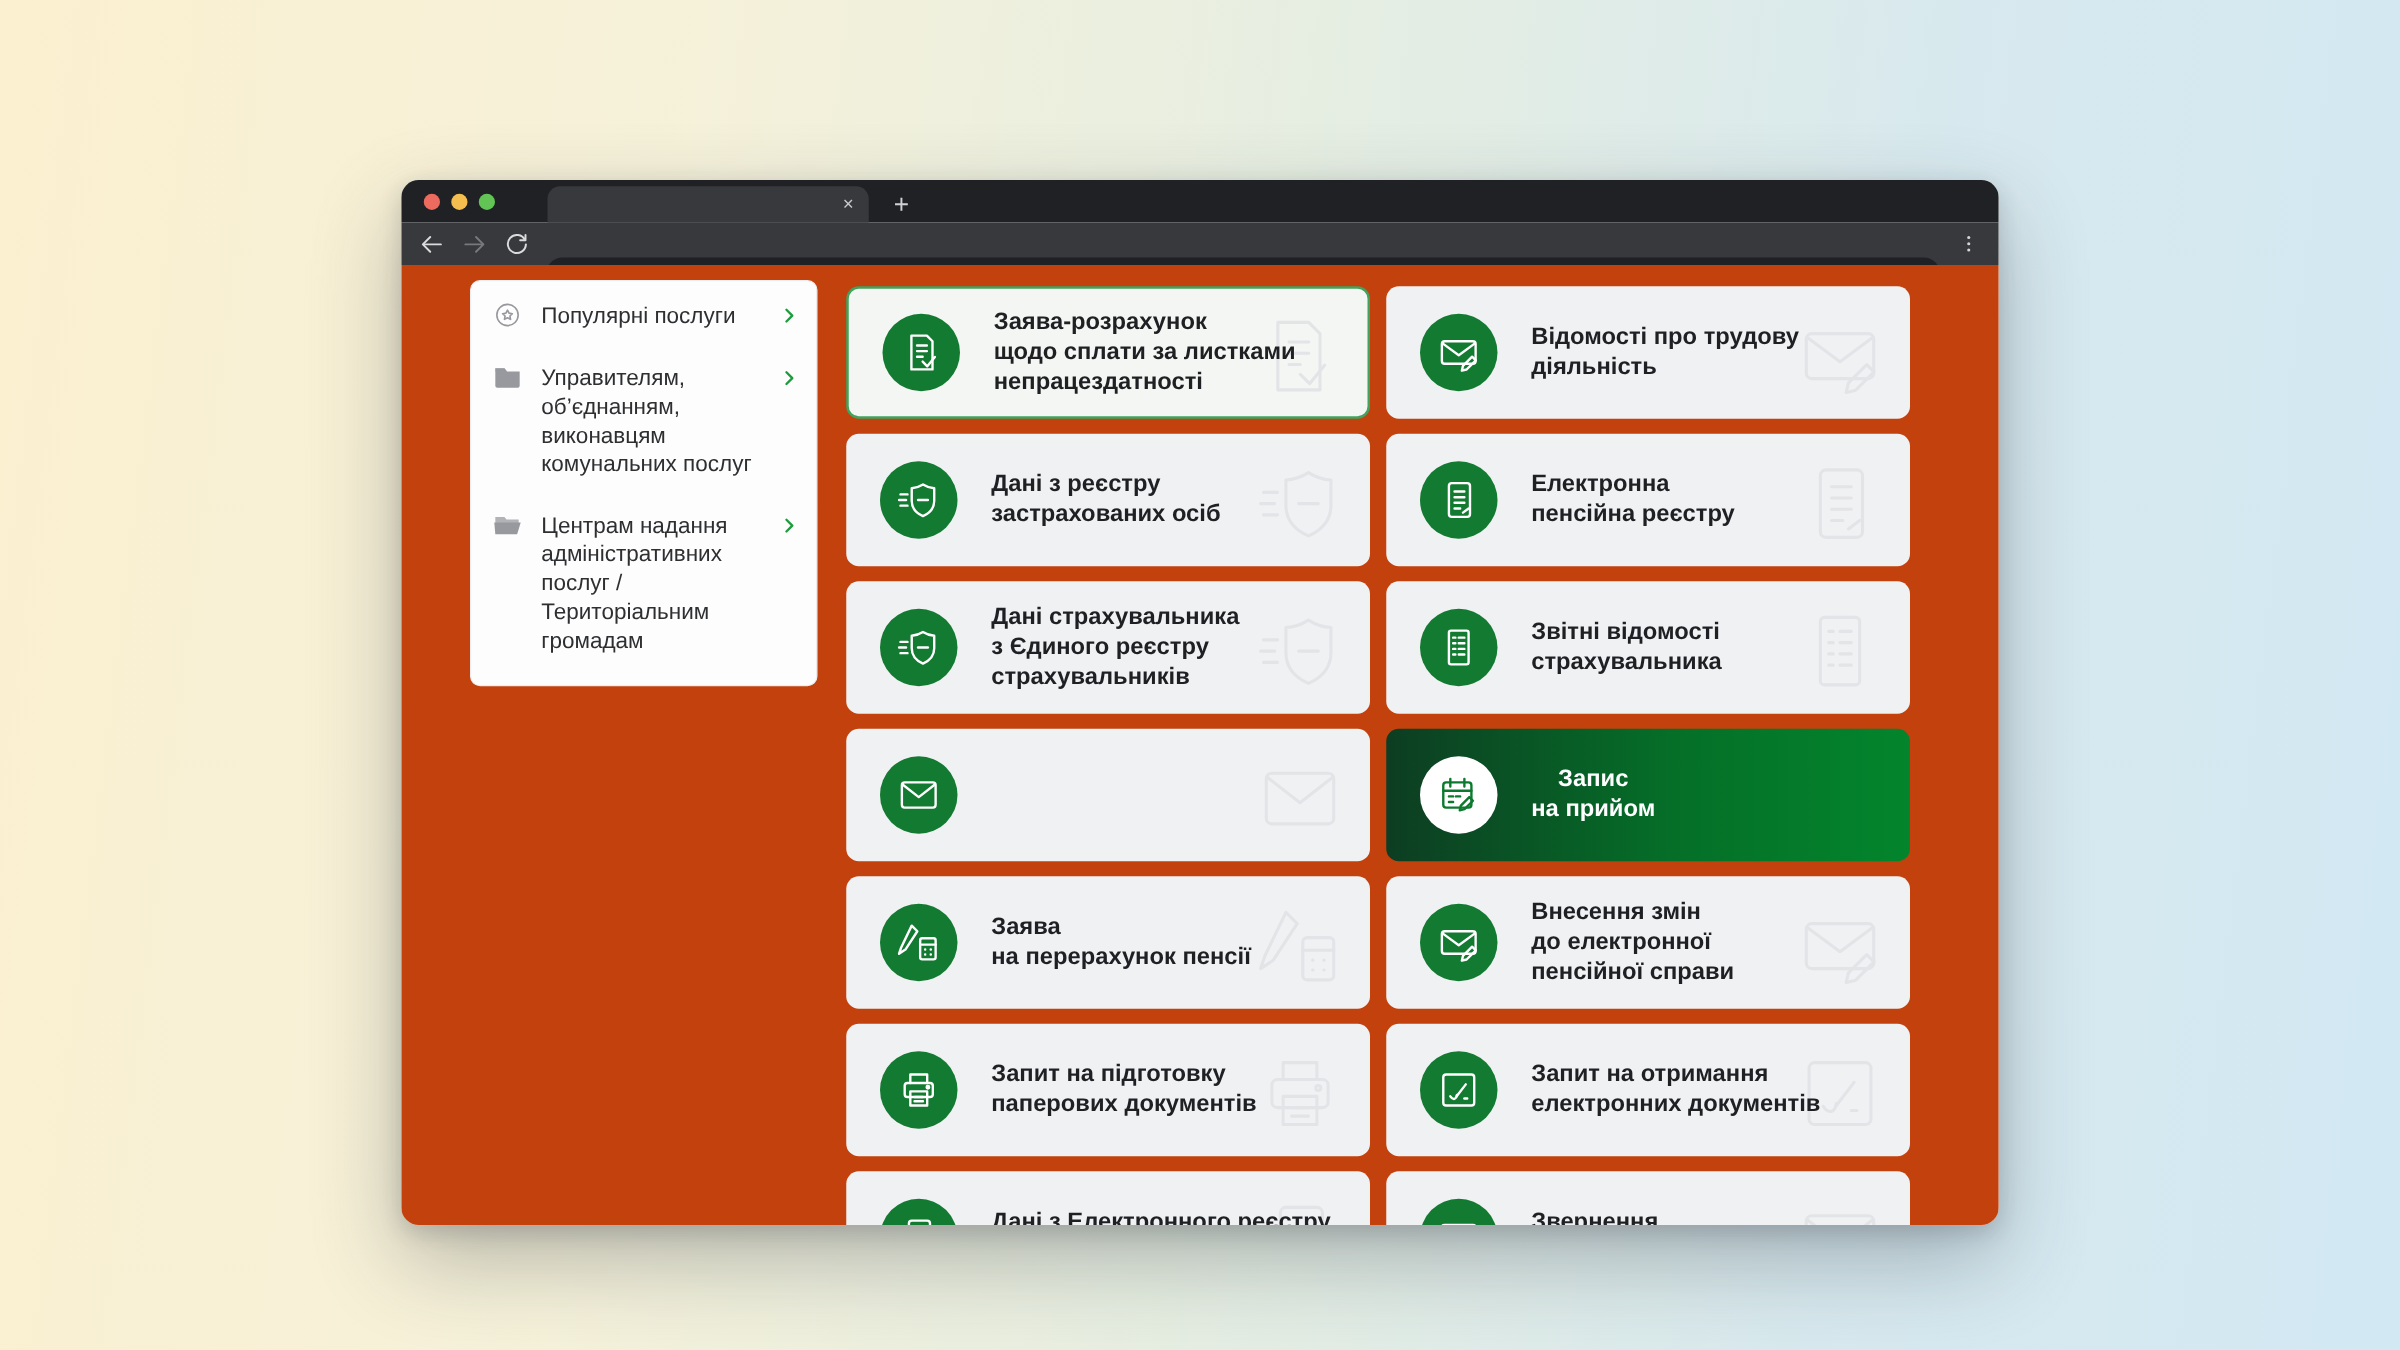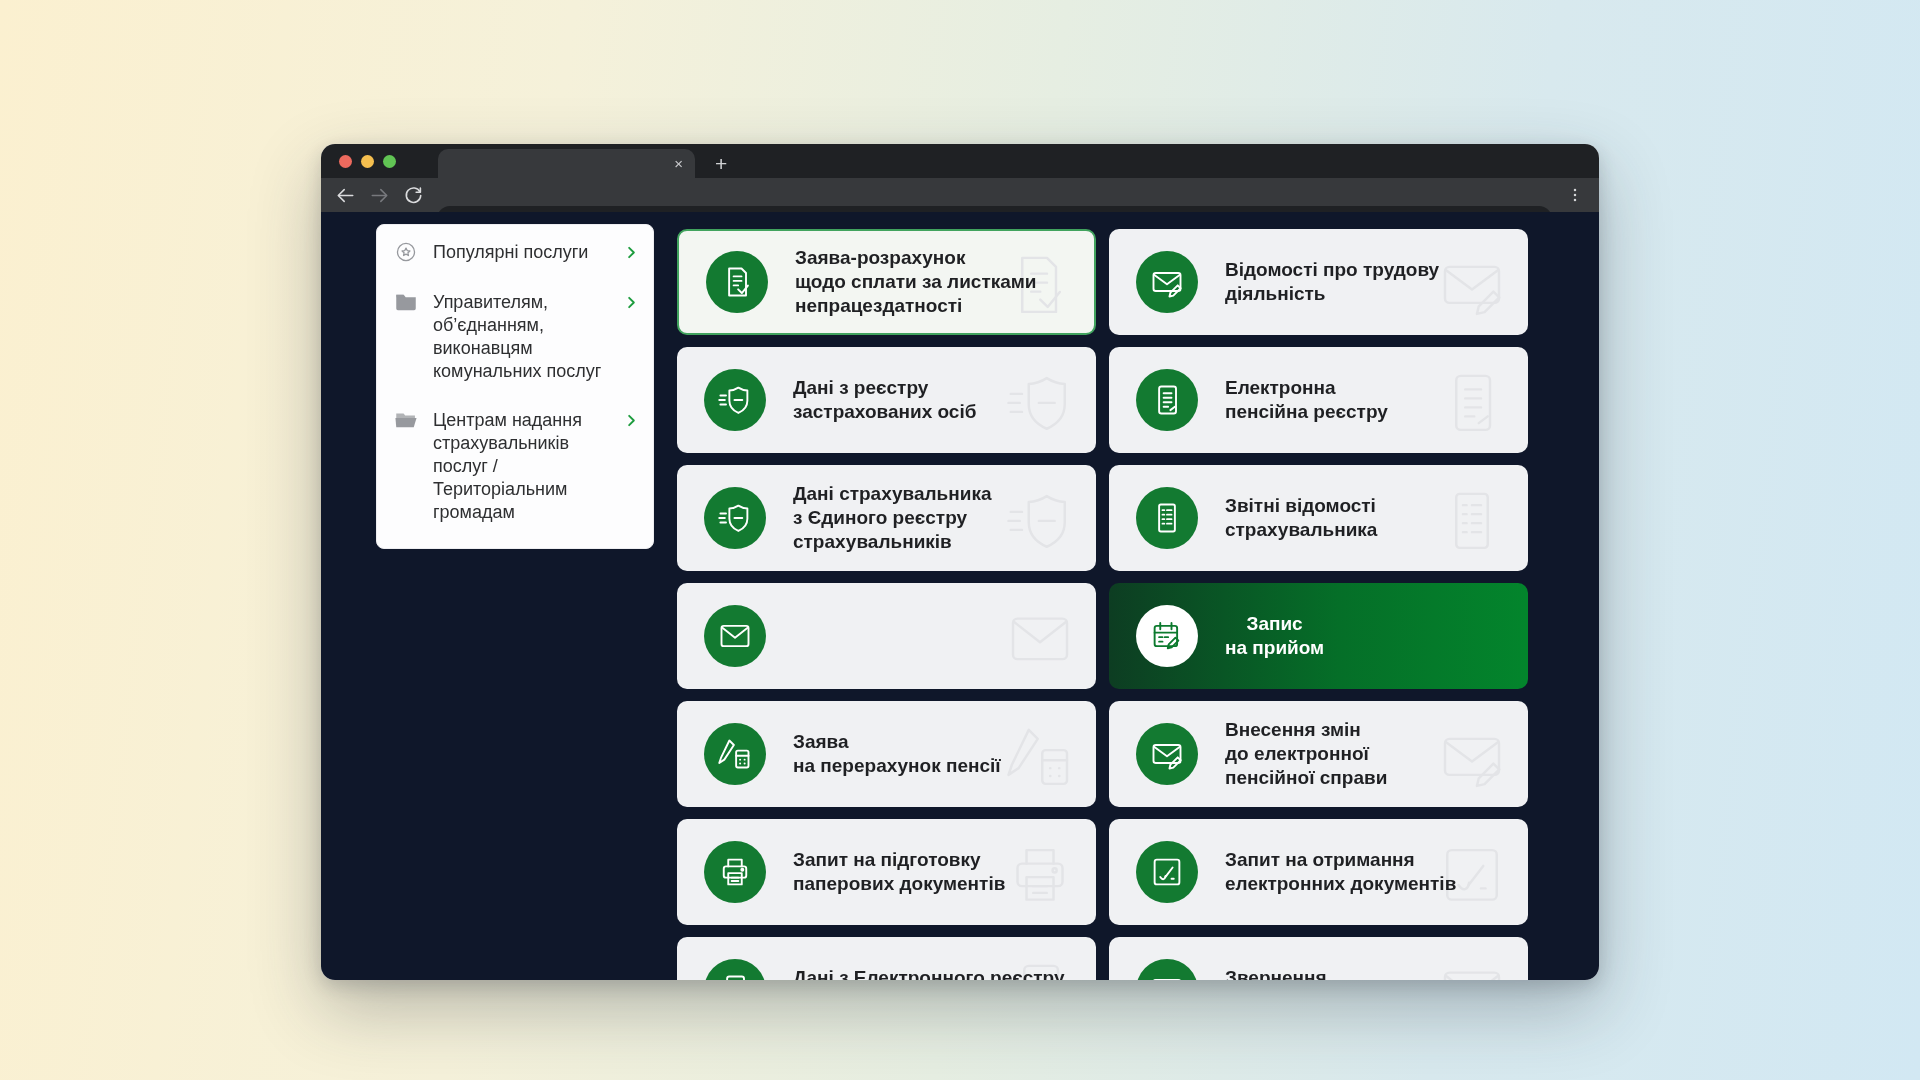--- a/index.html
+++ b/index.html
@@ -39,21 +39,21 @@
   .navic{width:21px;height:21px;color:#dadbdd;flex:none;cursor:pointer;}
   .navic.dim{color:#77797d;}
   .omnibox{
     flex:1;height:26px;border-radius:13px;background:#1f2124;
     display:flex;align-items:center;padding:0 13px;gap:9px;box-sizing:border-box;margin-top:48px;
   }
   .lockic{width:15px;height:15px;color:#c3c4c7;flex:none;}
   .urltext{color:#e4e5e7;font-size:15px;letter-spacing:.2px;}
   .kebab{width:20px;height:20px;color:#d4d5d7;flex:none;cursor:pointer;}
   
-  .content{position:relative;height:768px;background:#0f172a;overflow:hidden;}
+  .content{position:relative;height:768px;background:#c2410c;overflow:hidden;}
   .sidebar{
     position:absolute;left:55px;top:12px;width:278px;box-sizing:border-box;
     background:#fdfdfe;border:1px solid #ededf0;border-radius:8px;
     padding:16px 14px 24px 16px;display:flex;flex-direction:column;gap:26px;
   }
   .sb-item{display:grid;grid-template-columns:30px 1fr 18px;column-gap:10px;cursor:pointer;}
   .sb-ic{width:26px;height:26px;color:#97999e;margin-top:-2px;}
   .sb-label{
     font-size:18px;line-height:23px;color:#2e2f31;white-space:pre-line;
   }
@@ -305,21 +305,21 @@
             </svg>
           </span>
   </div>
         <div class="sb-item">
     <span class="sb-ic">
             <svg class="sicon">
               <use href="#sym-folder-open"></use>
             </svg>
           </span>
     <span class="sb-label">Центрам надання
-страхувальників послуг /
+адміністративних послуг /
 Територіальним громадам</span>
     <span class="sb-chev">
             <svg class="sicon">
               <use href="#sym-chevron"></use>
             </svg>
           </span>
   </div>
       </div>
     <div class="cards">
         <div class="card card--outlined">

